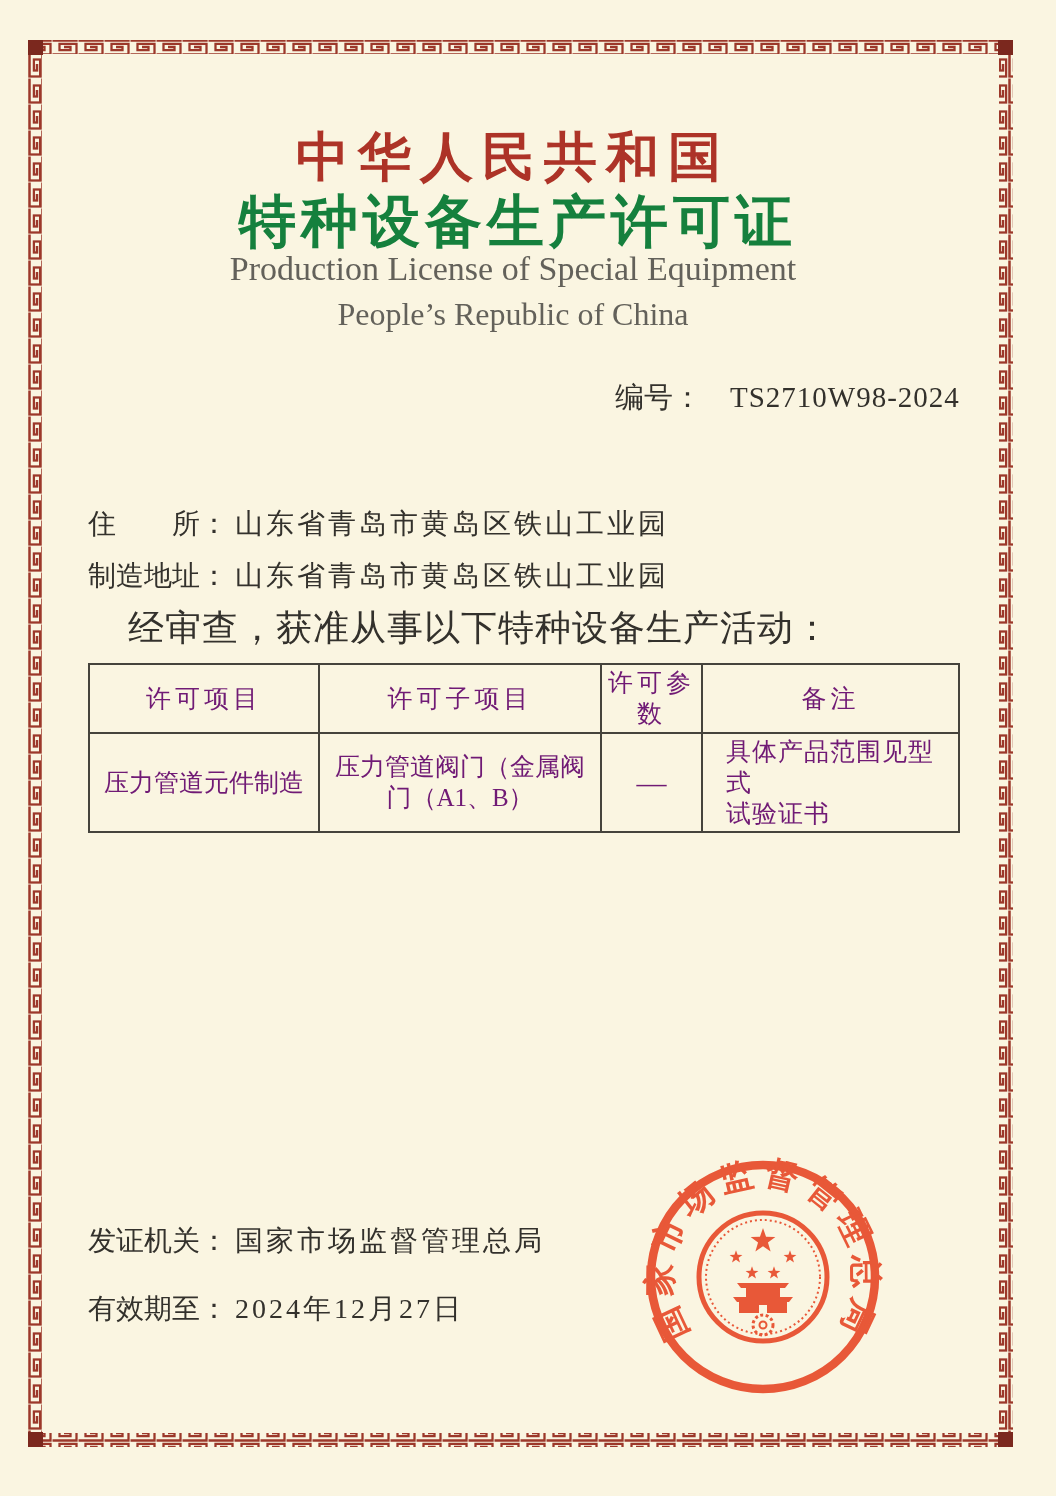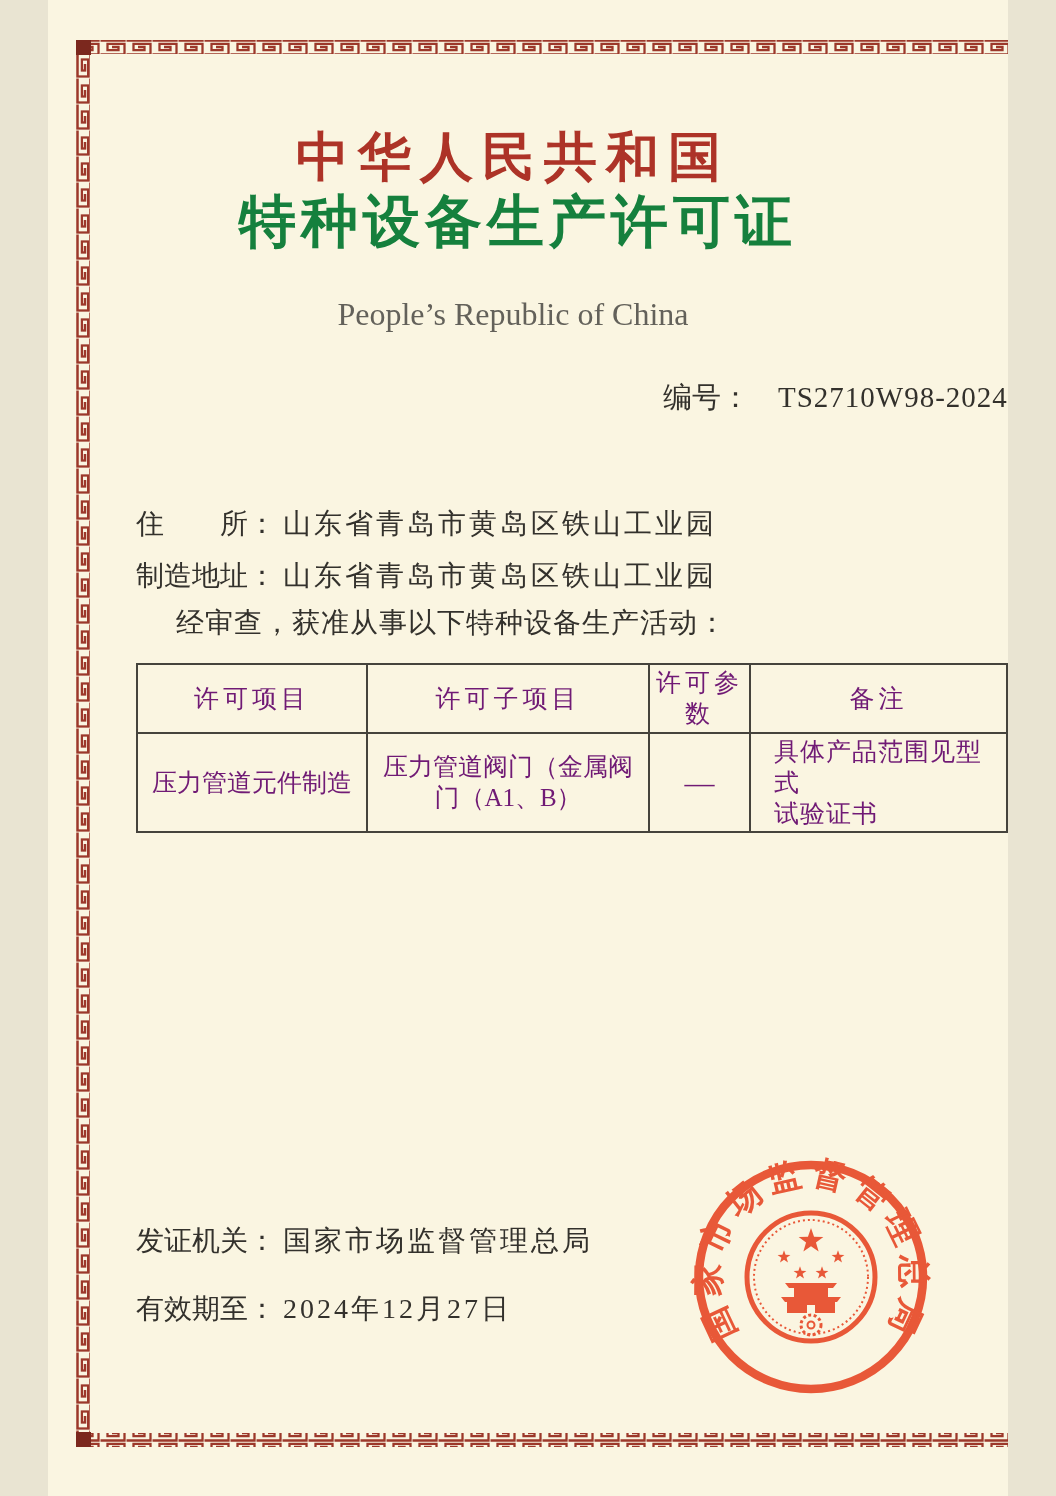--- a/index.html
+++ b/index.html
@@ -1,21 +1,21 @@
 <!DOCTYPE html>
 <html><head>
 <meta charset="utf-8">
 <style>
   * { margin: 0; padding: 0; box-sizing: border-box; }
   html, body { background: #e9e4d2; }
   body { font-family: "Liberation Serif", serif; }
 
   .page {
     position: relative;
-    width: 960px;
+    width: 1056px;
     height: 1496px;
     margin: 0 auto;
     background: #faf5e1;
     overflow: hidden;
   }
 
   .border-svg {
     position: absolute;
     left: 0; top: 0;
     width: 1056px; height: 1496px;
@@ -81,21 +81,21 @@
     margin-left: 0px;
     letter-spacing: 3px;
   }
   .row-company   { top: 452px; }
   .row-residence { top: 505px; }
   .row-mfg       { top: 557px; }
 
   .approval-note {
     position: absolute;
     left: 128px; top: 604px;
-    font-size: 28px;
+    font-size: 36px;
     color: #33312c;
     letter-spacing: 1px;
   }
 
   table.license-table {
     position: absolute;
     left: 88px; top: 663px;
     width: 870px;
     border-collapse: collapse;
     table-layout: fixed;
@@ -160,20 +160,21 @@
     <rect x="28" y="40" width="14" height="1400" fill="url(#mv)"></rect>
     <rect x="999" y="54" width="14" height="1393" fill="url(#mv)"></rect>
     <rect x="28" y="40" width="15" height="15" fill="#7b281e"></rect>
     <rect x="998" y="40" width="15" height="15" fill="#7b281e"></rect>
     <rect x="28" y="1432" width="15" height="15" fill="#7b281e"></rect>
     <rect x="998" y="1432" width="15" height="15" fill="#7b281e"></rect>
   </svg>
 
   <div class="title-cn1">中华人民共和国</div>
   <div class="title-cn2">特种设备生产许可证</div>
+  <div class="title-en1">Production License of Special Equipment</div>
   <div class="title-en2">People’s Republic of China</div>
 
   <div class="license-no">
     <span class="label">编号：</span><span class="value">TS2710W98-2024</span>
   </div>
 
   <div class="field-row row-residence">
     <span class="field-label">住　　所：</span>
     <span class="field-value">山东省青岛市黄岛区铁山工业园</span>
   </div>

